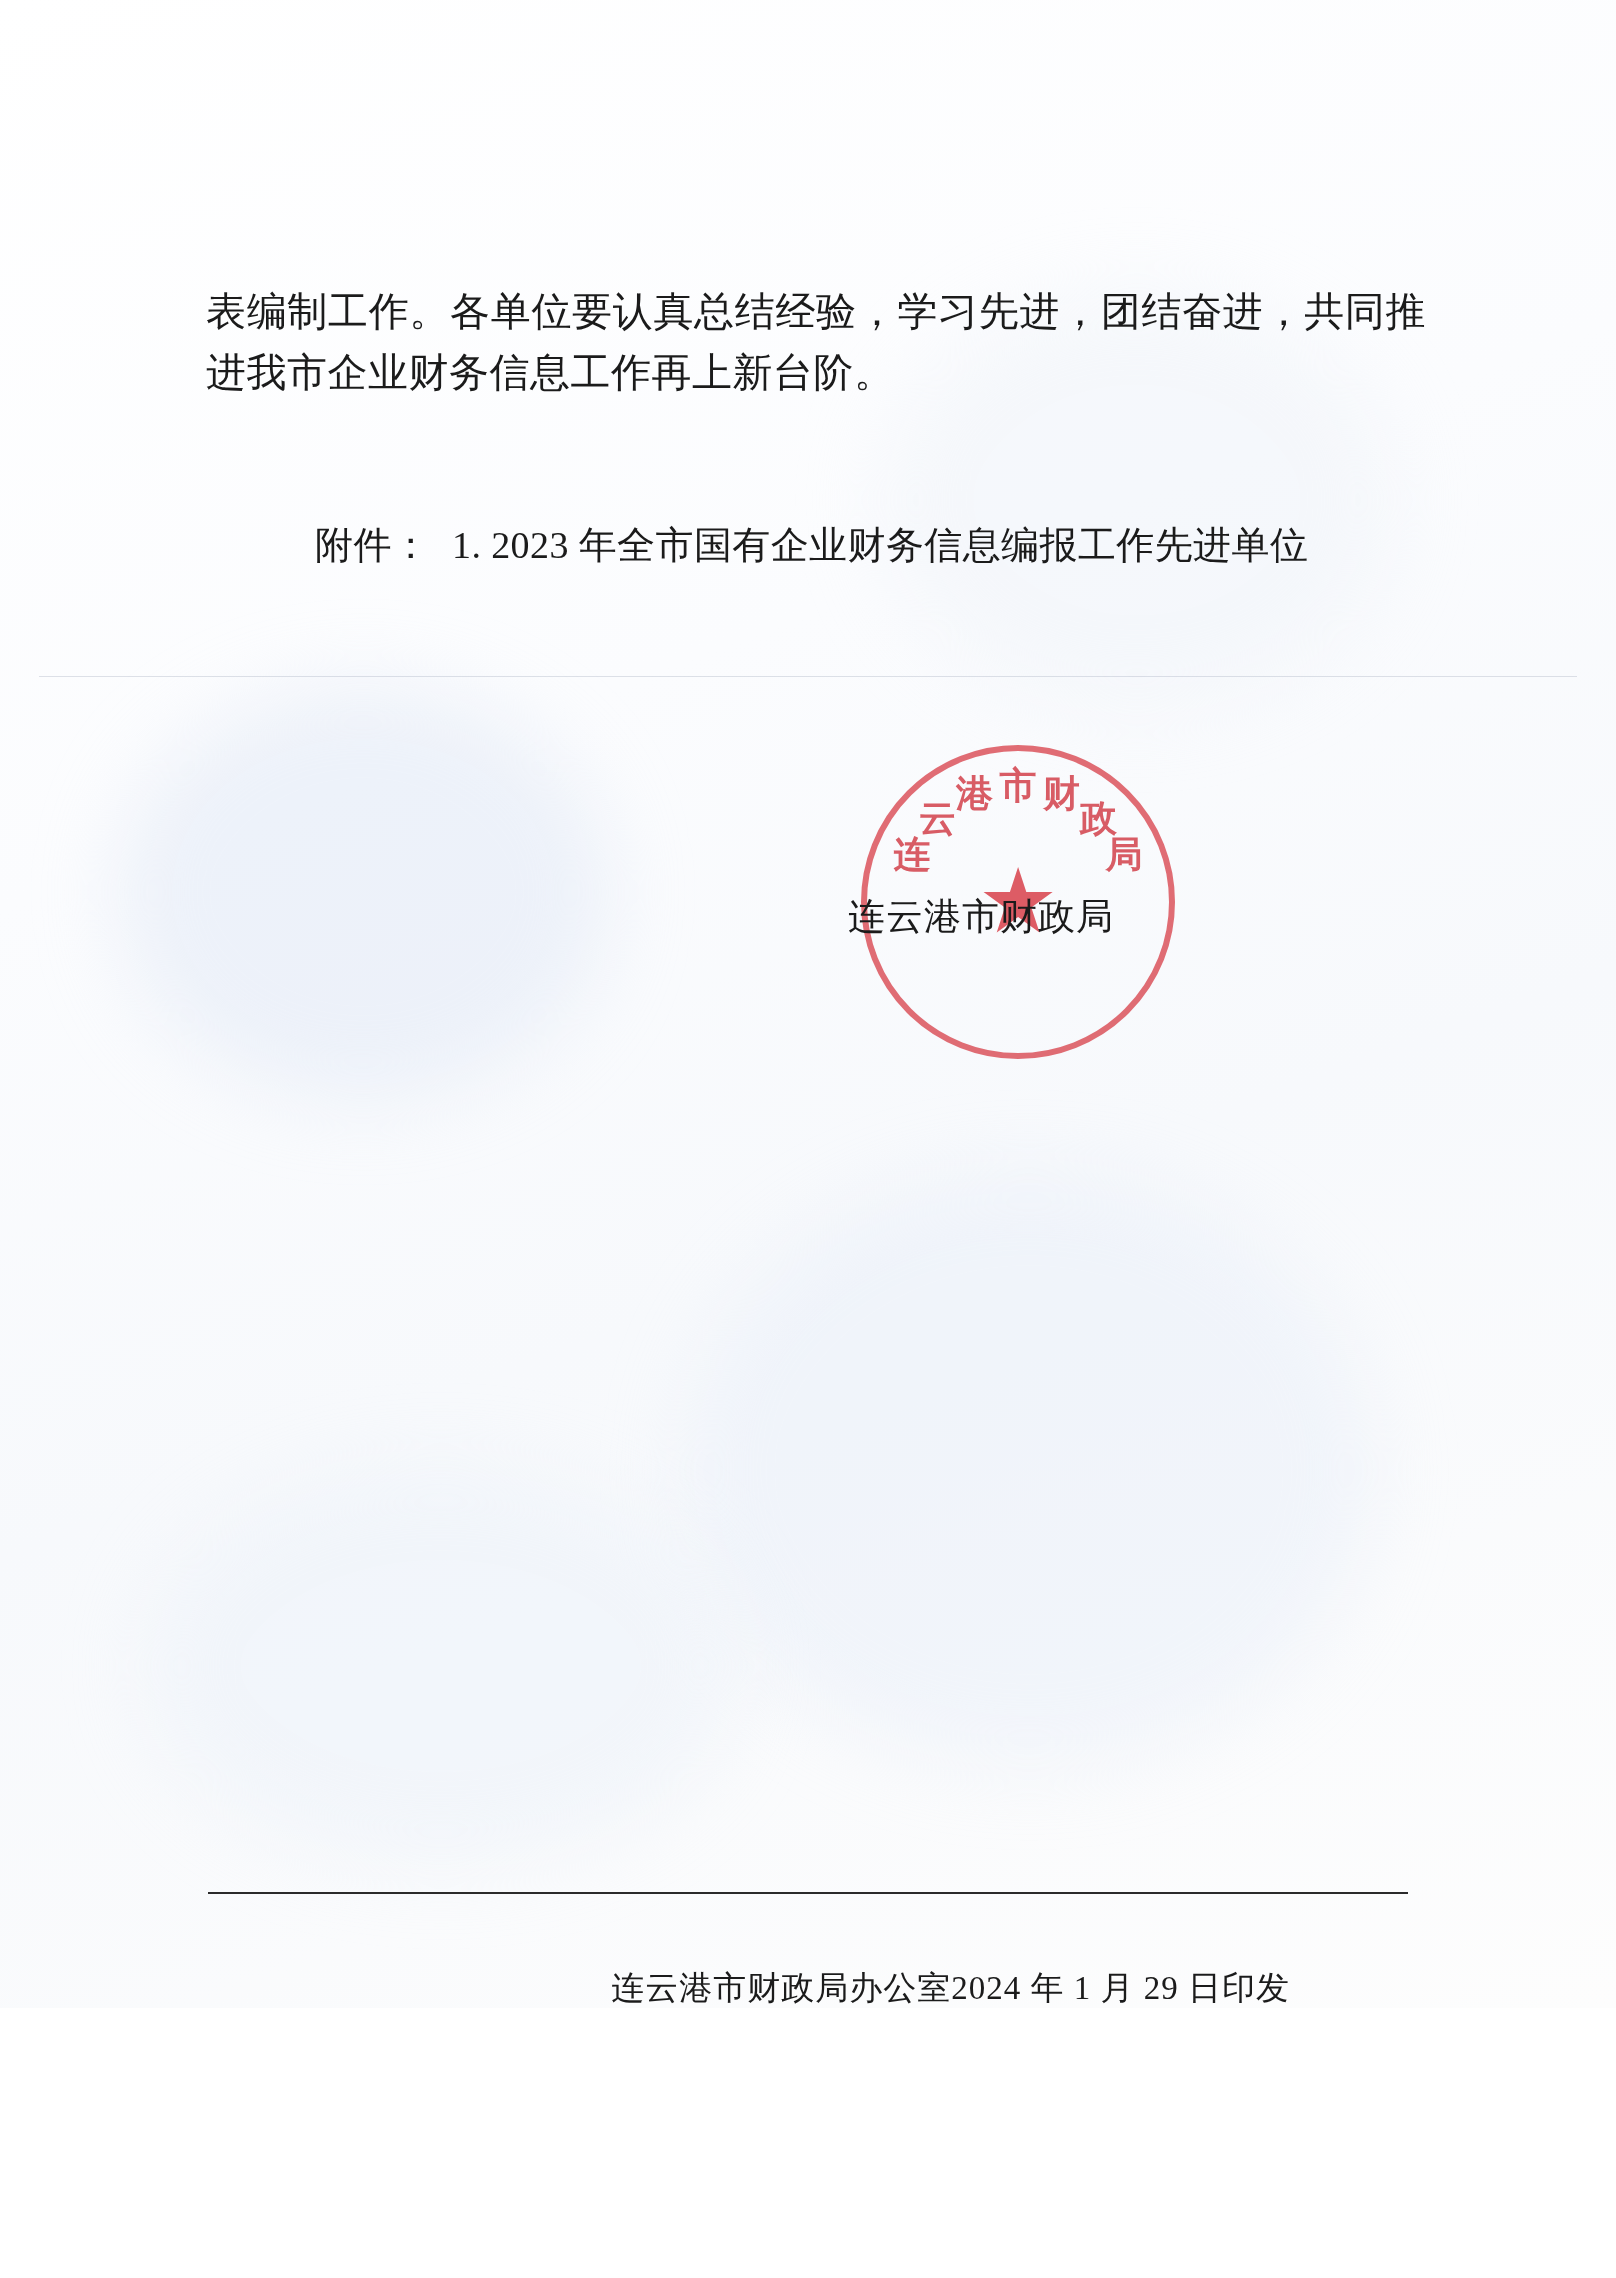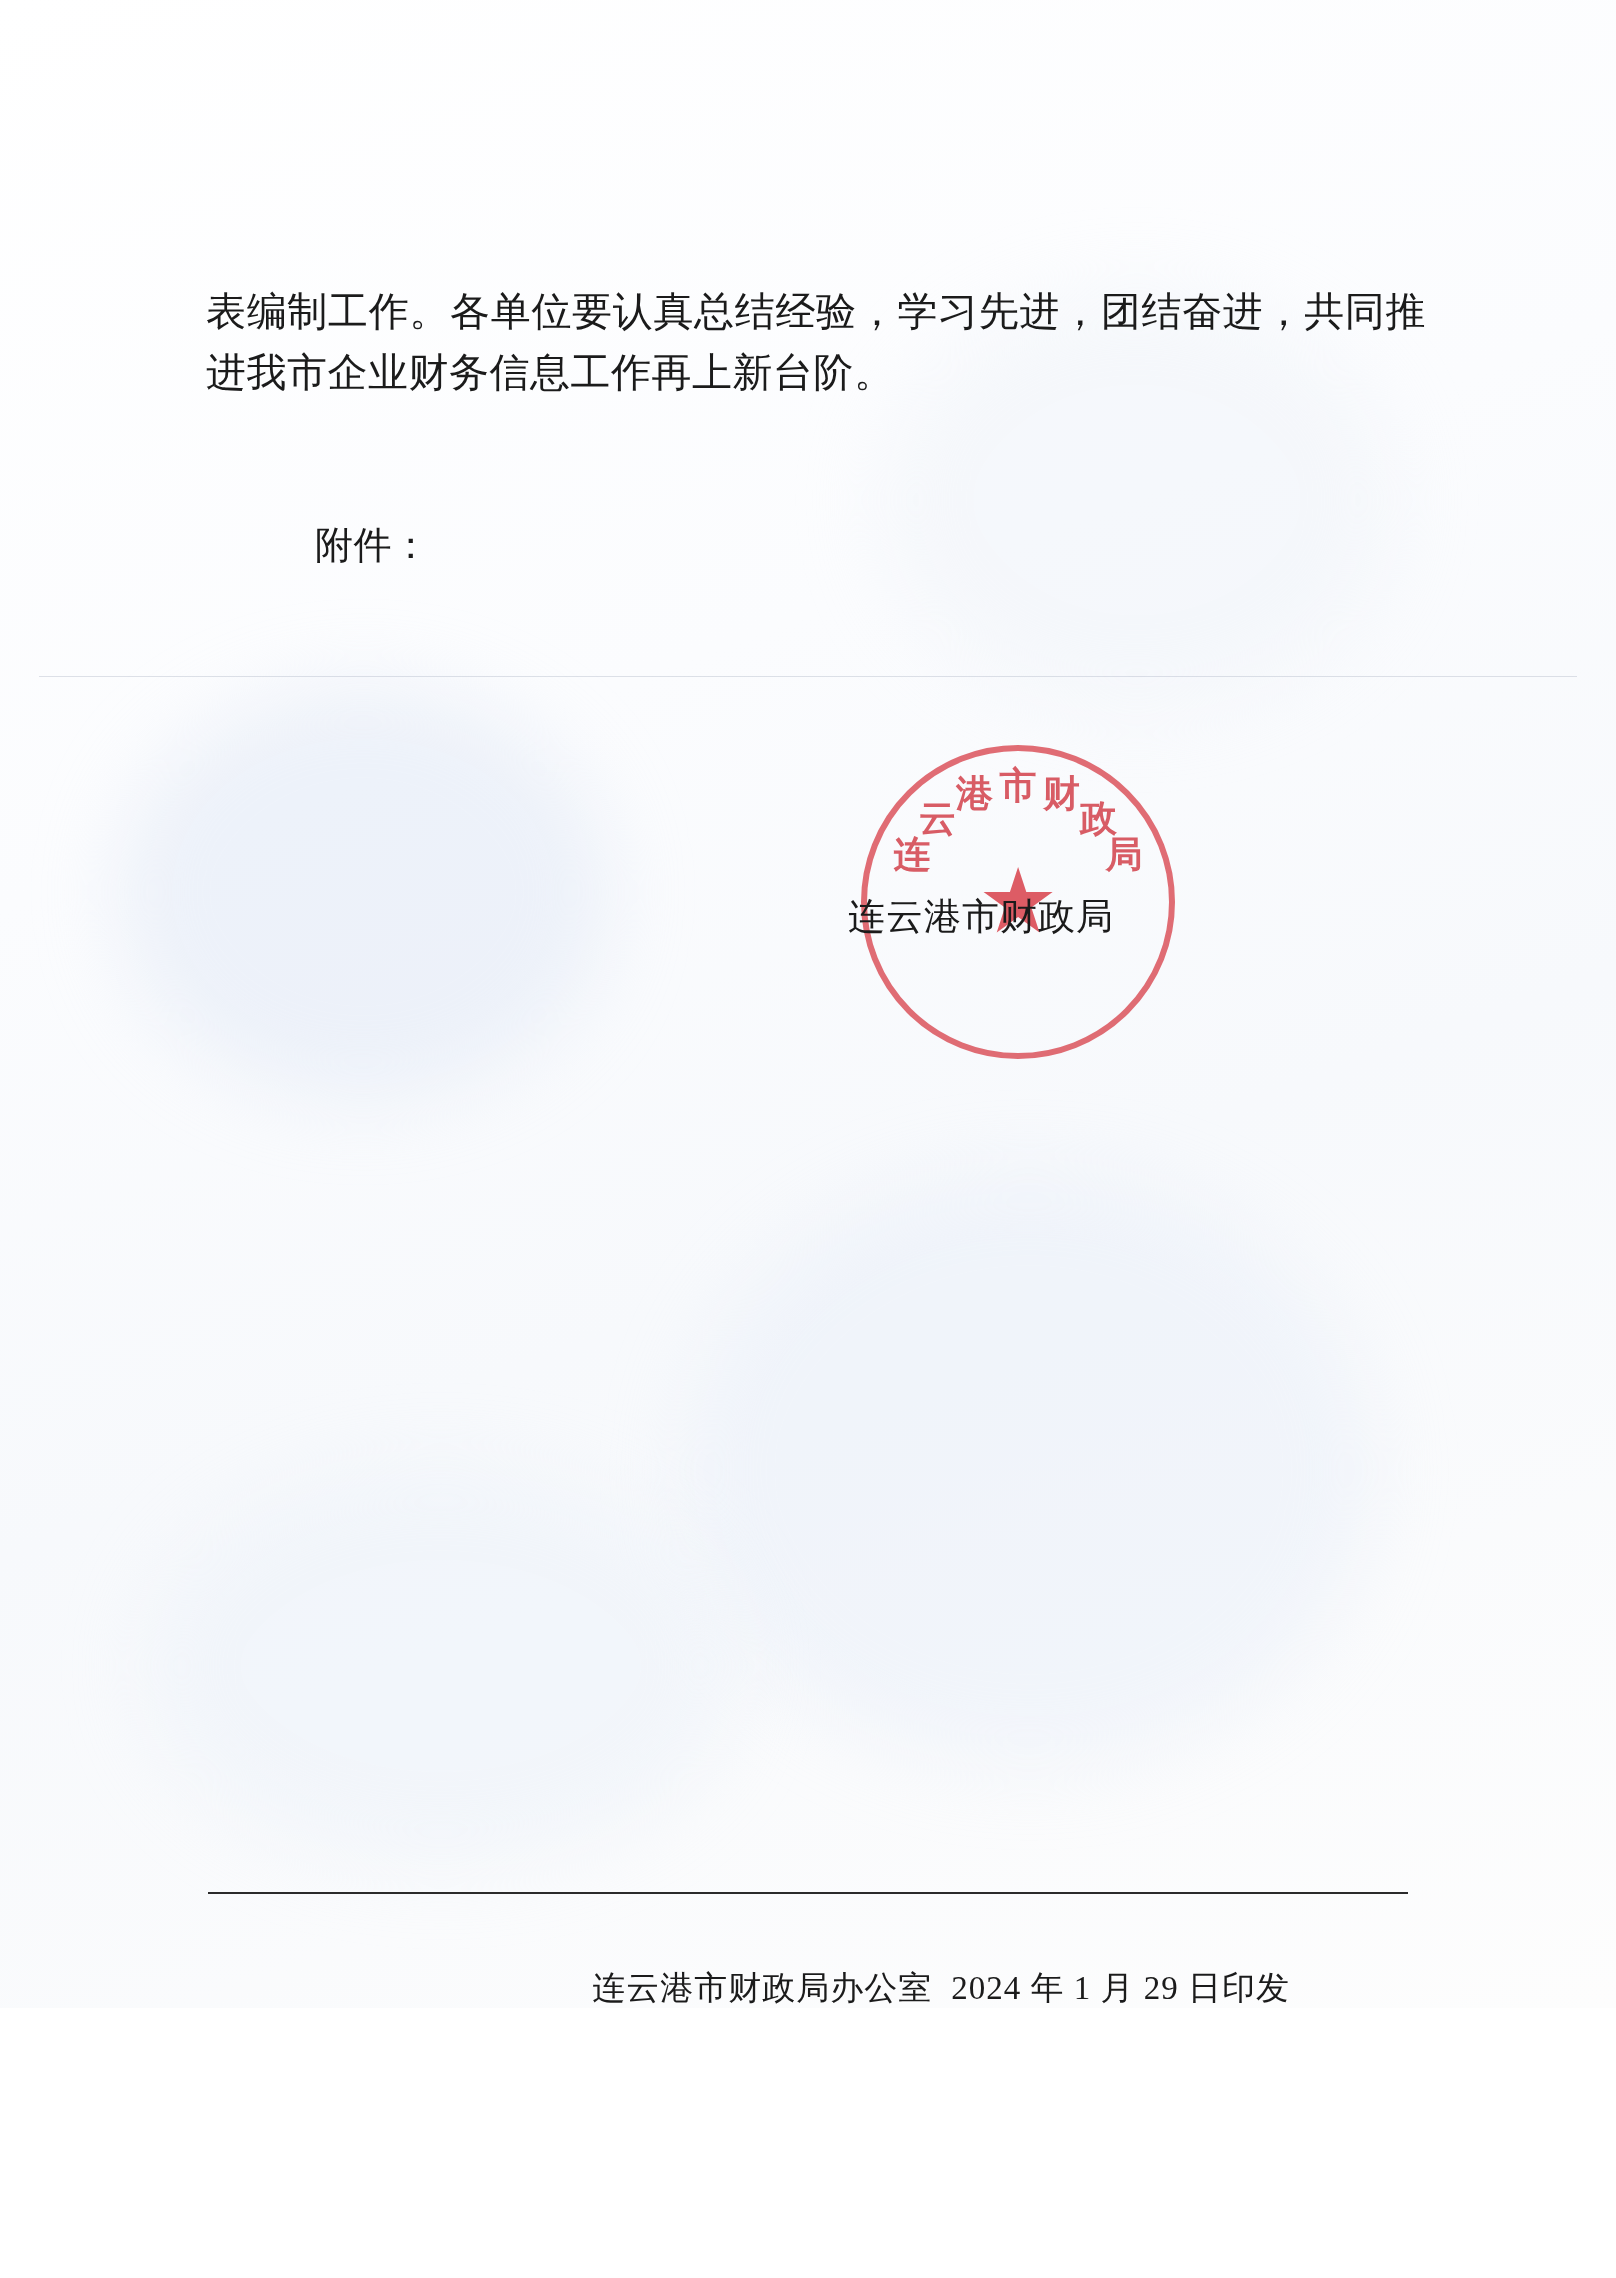--- a/index.html
+++ b/index.html
@@ -137,21 +137,21 @@
     position: absolute;
     left: 208px;
     right: 208px;
     top: 1966px;
     display: flex;
     justify-content: flex-end;
     font-size: 33px;
     letter-spacing: 1px;
   }
   .footer-left { margin-left: 15.7px; }
-  .footer-right { margin-right: 118px; margin-left: 19px; }
+  .footer-right { margin-right: 118px; }
 
   .page-number {
     position: absolute;
     left: 201px;
     top: 2034px;
     font-size: 33px;
     letter-spacing: 1px;
   }
 </style>
 </head>
@@ -166,20 +166,21 @@
   <div class="scanline"></div>
 
   <div class="body-text">
     <p>表编制工作。各单位要认真总结经验，学习先进，团结奋进，共同推进我市企业财务信息工作再上新台阶。</p>
   </div>
 
   <div class="attachments">
     <div class="att-row">
       <div class="att-label">附件：</div>
       <div class="att-list">
+        <div class="att-item">1. 2023 年全市国有企业财务信息编报工作先进单位</div>
       </div>
     </div>
   </div>
 
   <div class="seal">
     <div class="ring"></div>
     <div class="arc-text">
       <div class="arc-char" style="transform: rotate(-66deg) translateY(-116px) rotate(66deg);">
           <span>连</span>
         </div>

